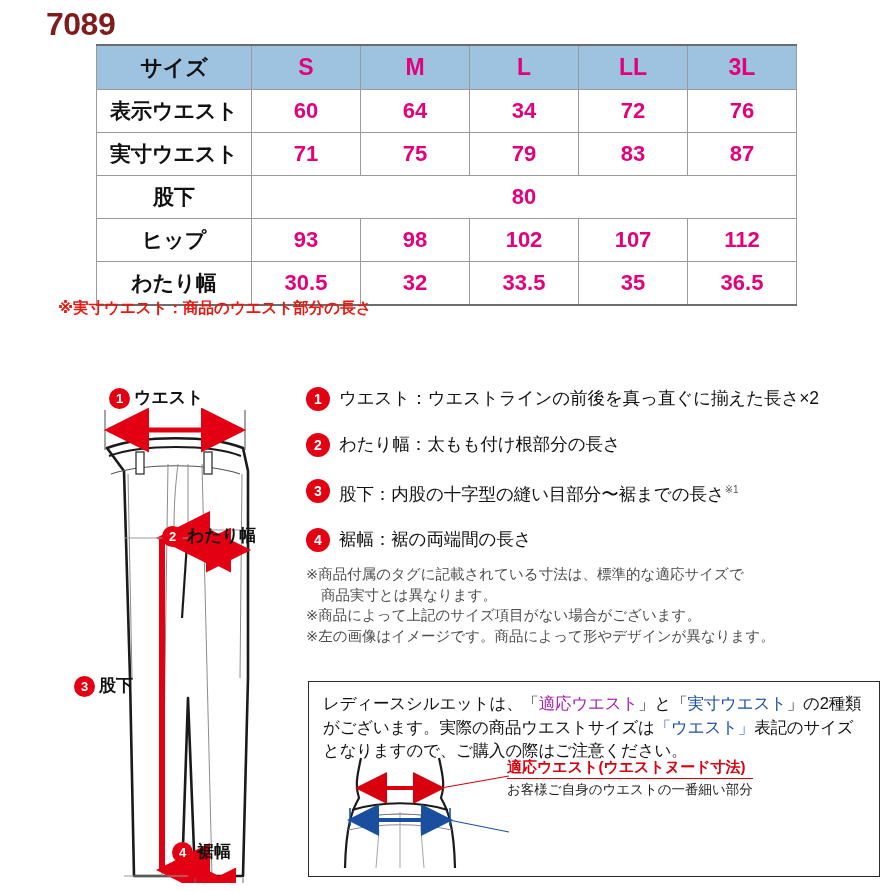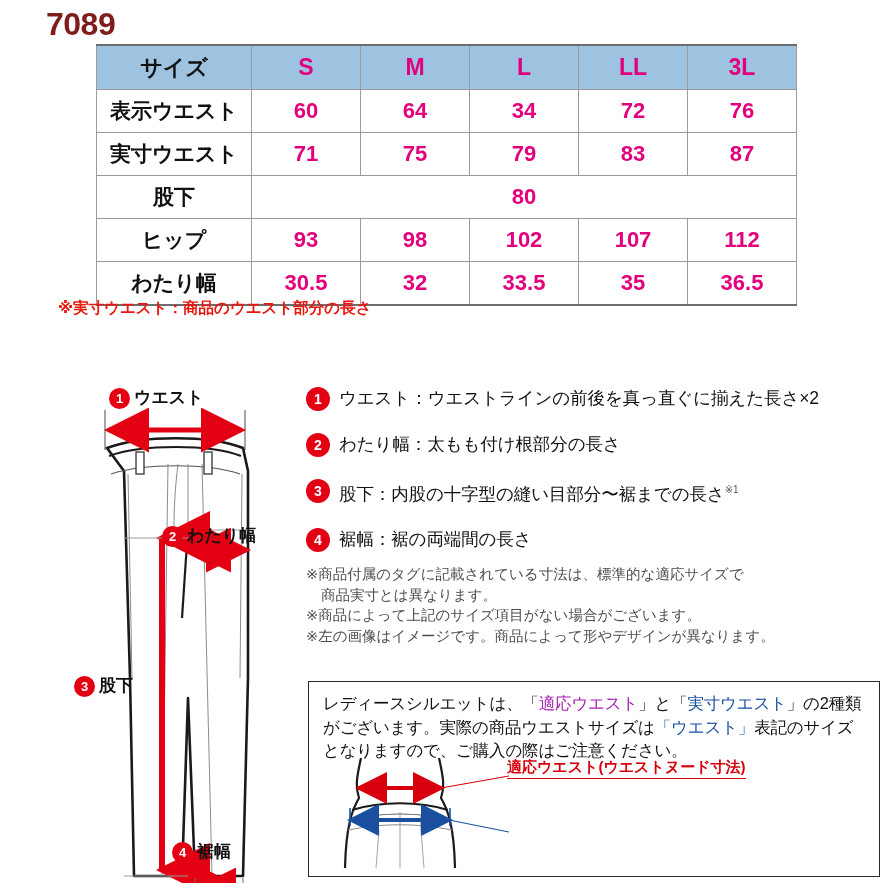--- a/index.html
+++ b/index.html
@@ -428,15 +428,16 @@
     <line x1="131" y1="54" x2="131" y2="72" stroke="#1a4fa0" stroke-width="1.6"></line>
 
     <line x1="32" y1="66" x2="130" y2="66" stroke="#1a4fa0" stroke-width="4" marker-start="url(#bArrL)" marker-end="url(#bArrR)"></line>
 
     <line x1="122" y1="34" x2="190" y2="22" stroke="#d8000c" stroke-width="1.1"></line>
     <line x1="130" y1="66" x2="190" y2="78" stroke="#1a4fa0" stroke-width="1.1"></line>
   </svg>
 
   <div class="callout" id="callout-tekiou">
     <span class="co-title">適応ウエスト(ウエストヌード寸法)</span>
+    <span class="co-sub">お客様ご自身のウエストの一番細い部分</span>
   </div>
 
 </div>
 
 </body></html>

